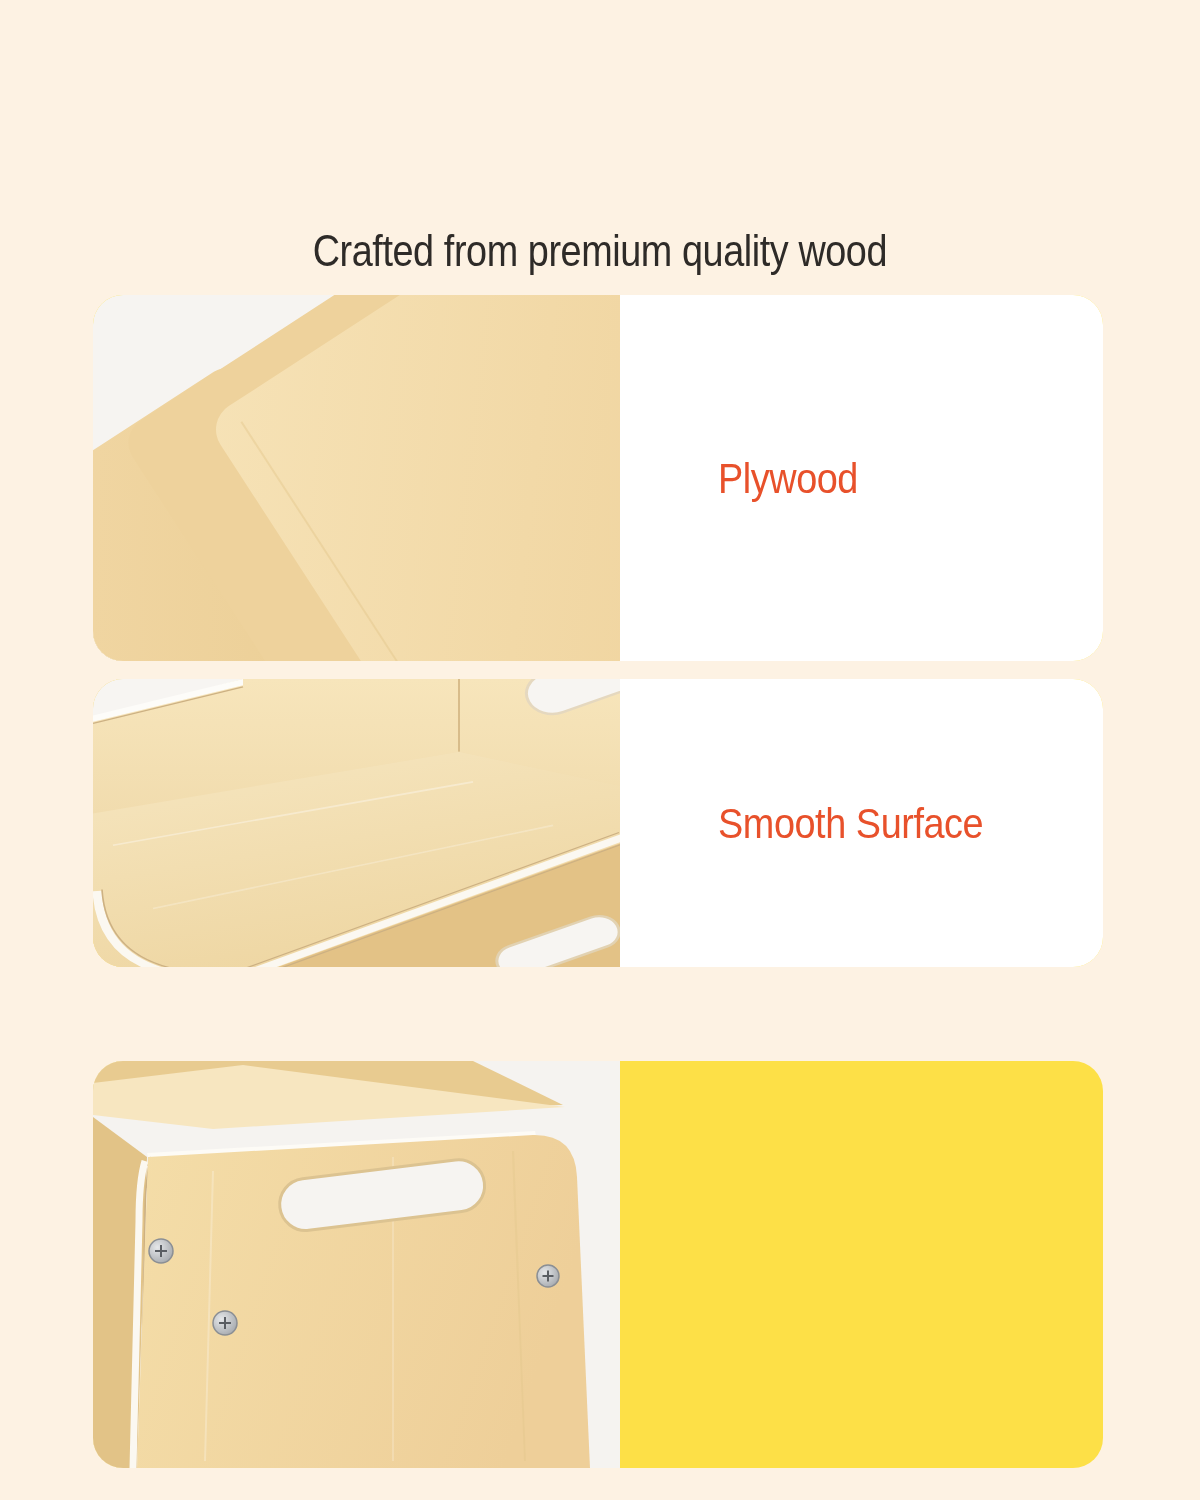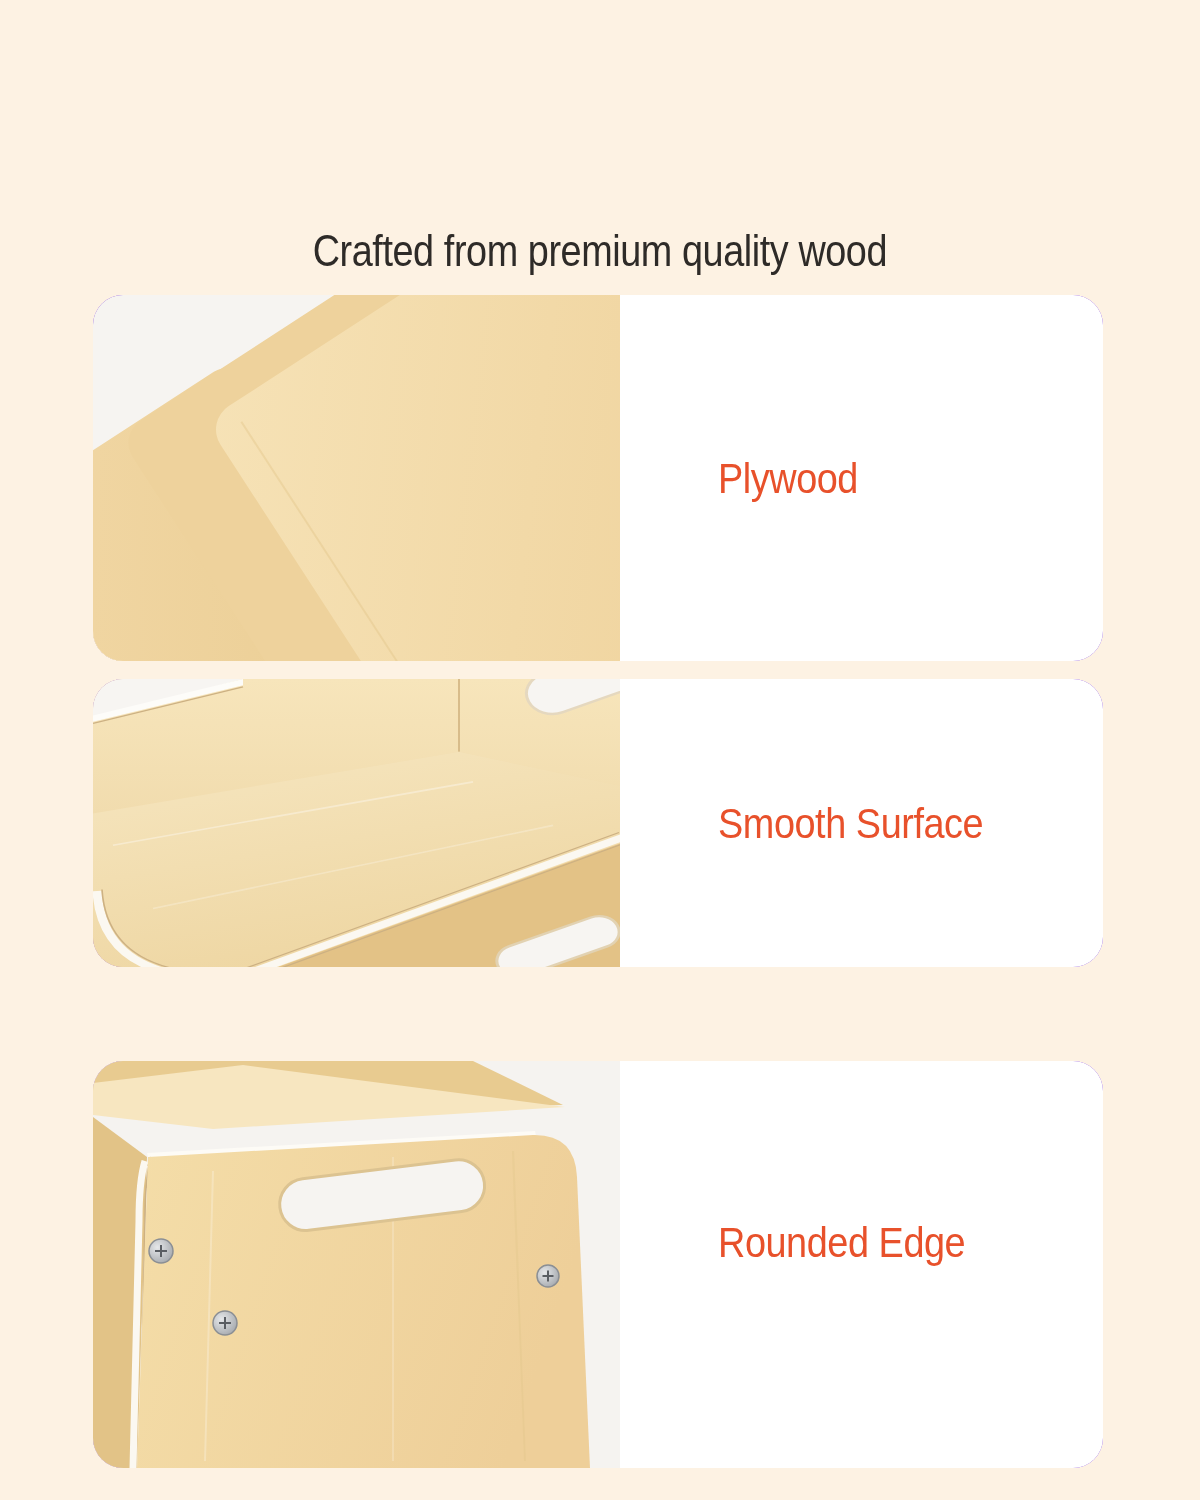--- a/index.html
+++ b/index.html
@@ -14,21 +14,21 @@
     font-size:120px;font-weight:bold;color:#f14e24;
     letter-spacing:-2px;transform:scaleX(0.66);transform-origin:center top;
   }
   .subtitle-wrap{position:absolute;left:0;right:0;top:188px;text-align:center;margin-top:40px;}
   .subtitle{
     display:inline-block;white-space:nowrap;line-height:1;
     font-size:45px;font-weight:400;color:#2e2b28;
     letter-spacing:-0.5px;transform:scaleX(0.84);transform-origin:center top;
   }
   .card{
-    position:absolute;left:93px;width:1010px;background:#6d28d9;
+    position:absolute;left:93px;width:1010px;background:#fde047;
     border-radius:30px;overflow:hidden;display:flex;
   }
   .card-1{top:295px;height:366px;}
   .card-2{top:679px;height:288px;}
   .card-3{top:1061px;height:407px;}
   .photo{width:527px;flex:none;position:relative;}
   .photo svg{display:block;width:100%;height:100%;}
   .label-area{
     flex:1;display:flex;align-items:center;padding-left:98px;
     background:#ffffff;
@@ -187,18 +187,15 @@
         <g>
           <circle cx="132" cy="262" r="12" fill="url(#g3s)" stroke="#8b8f94" stroke-width="1.5"></circle>
           <path d="M 126 262 H 138 M 132 256 V 268" stroke="#5a5e63" stroke-width="2"></path>
         </g>
         <g>
           <circle cx="455" cy="215" r="11" fill="url(#g3s)" stroke="#8b8f94" stroke-width="1.5"></circle>
           <path d="M 449.5 215 H 460.5 M 455 209.5 V 220.5" stroke="#5a5e63" stroke-width="2"></path>
         </g>
       </svg>
     </div>
-    <div class="label-area">
-      <span class="feature-label">Rounded Edge</span>
-    </div>
   </div>
 
 </div>
 
 </body></html>

